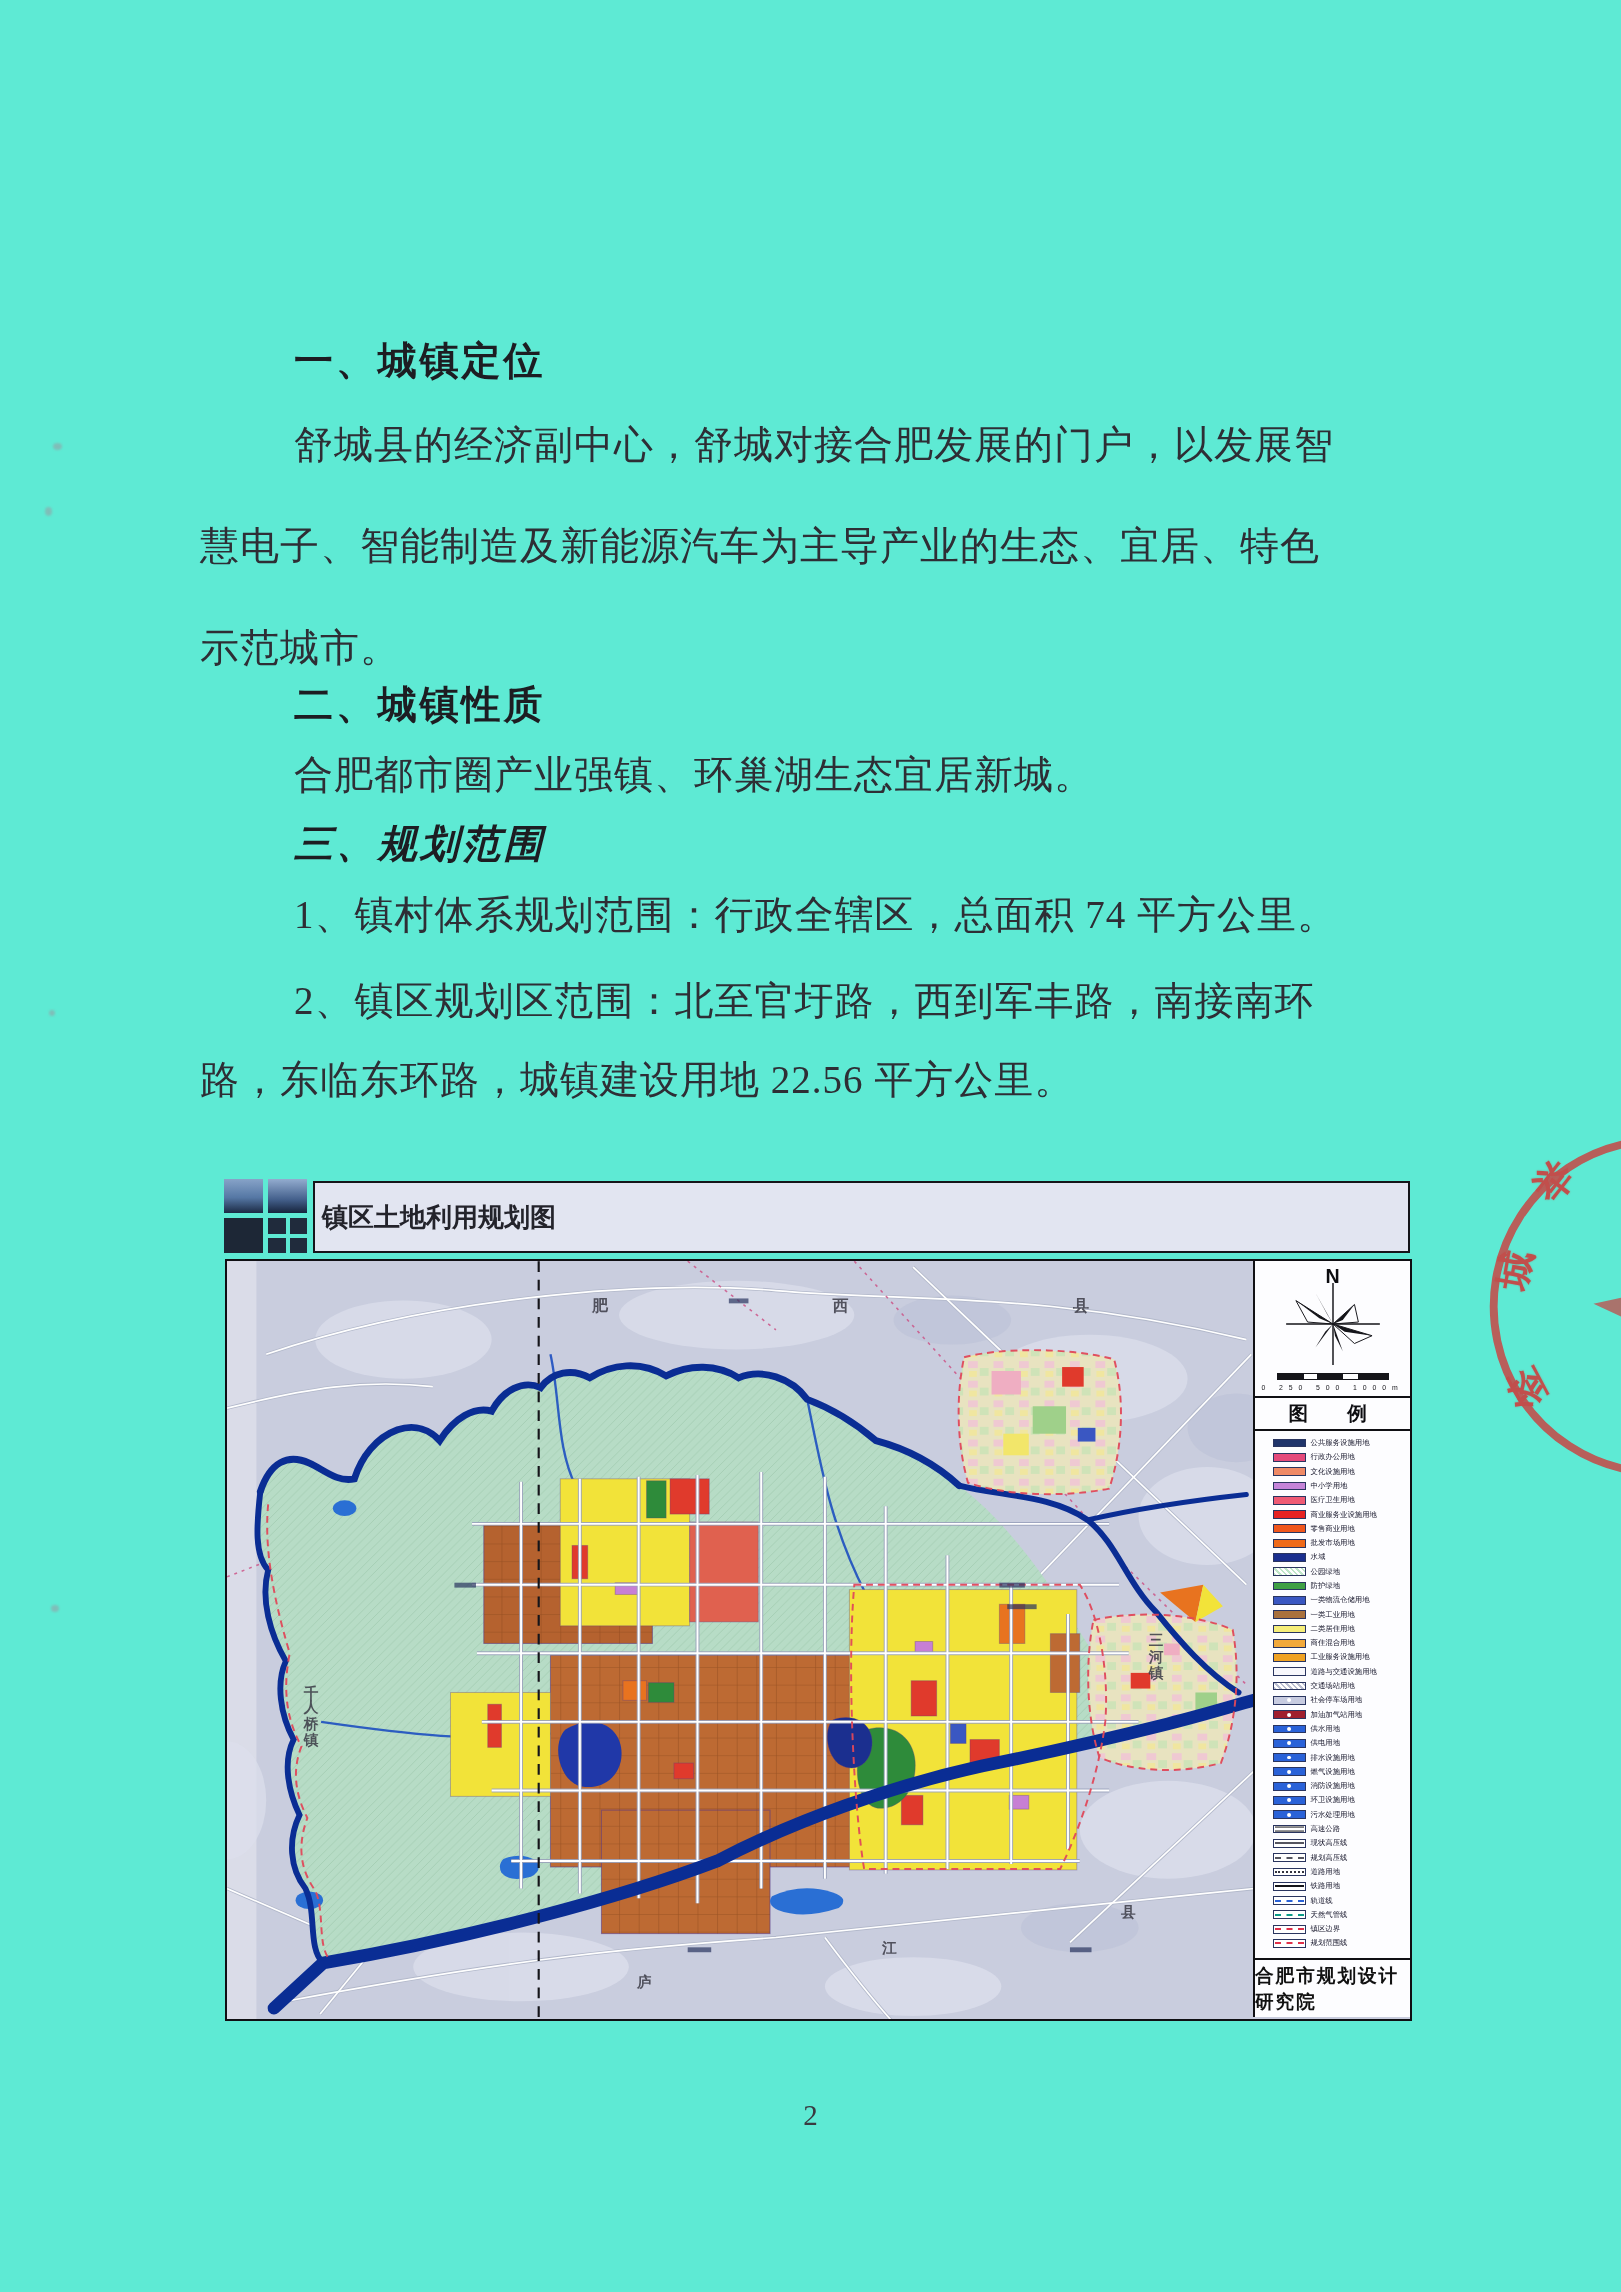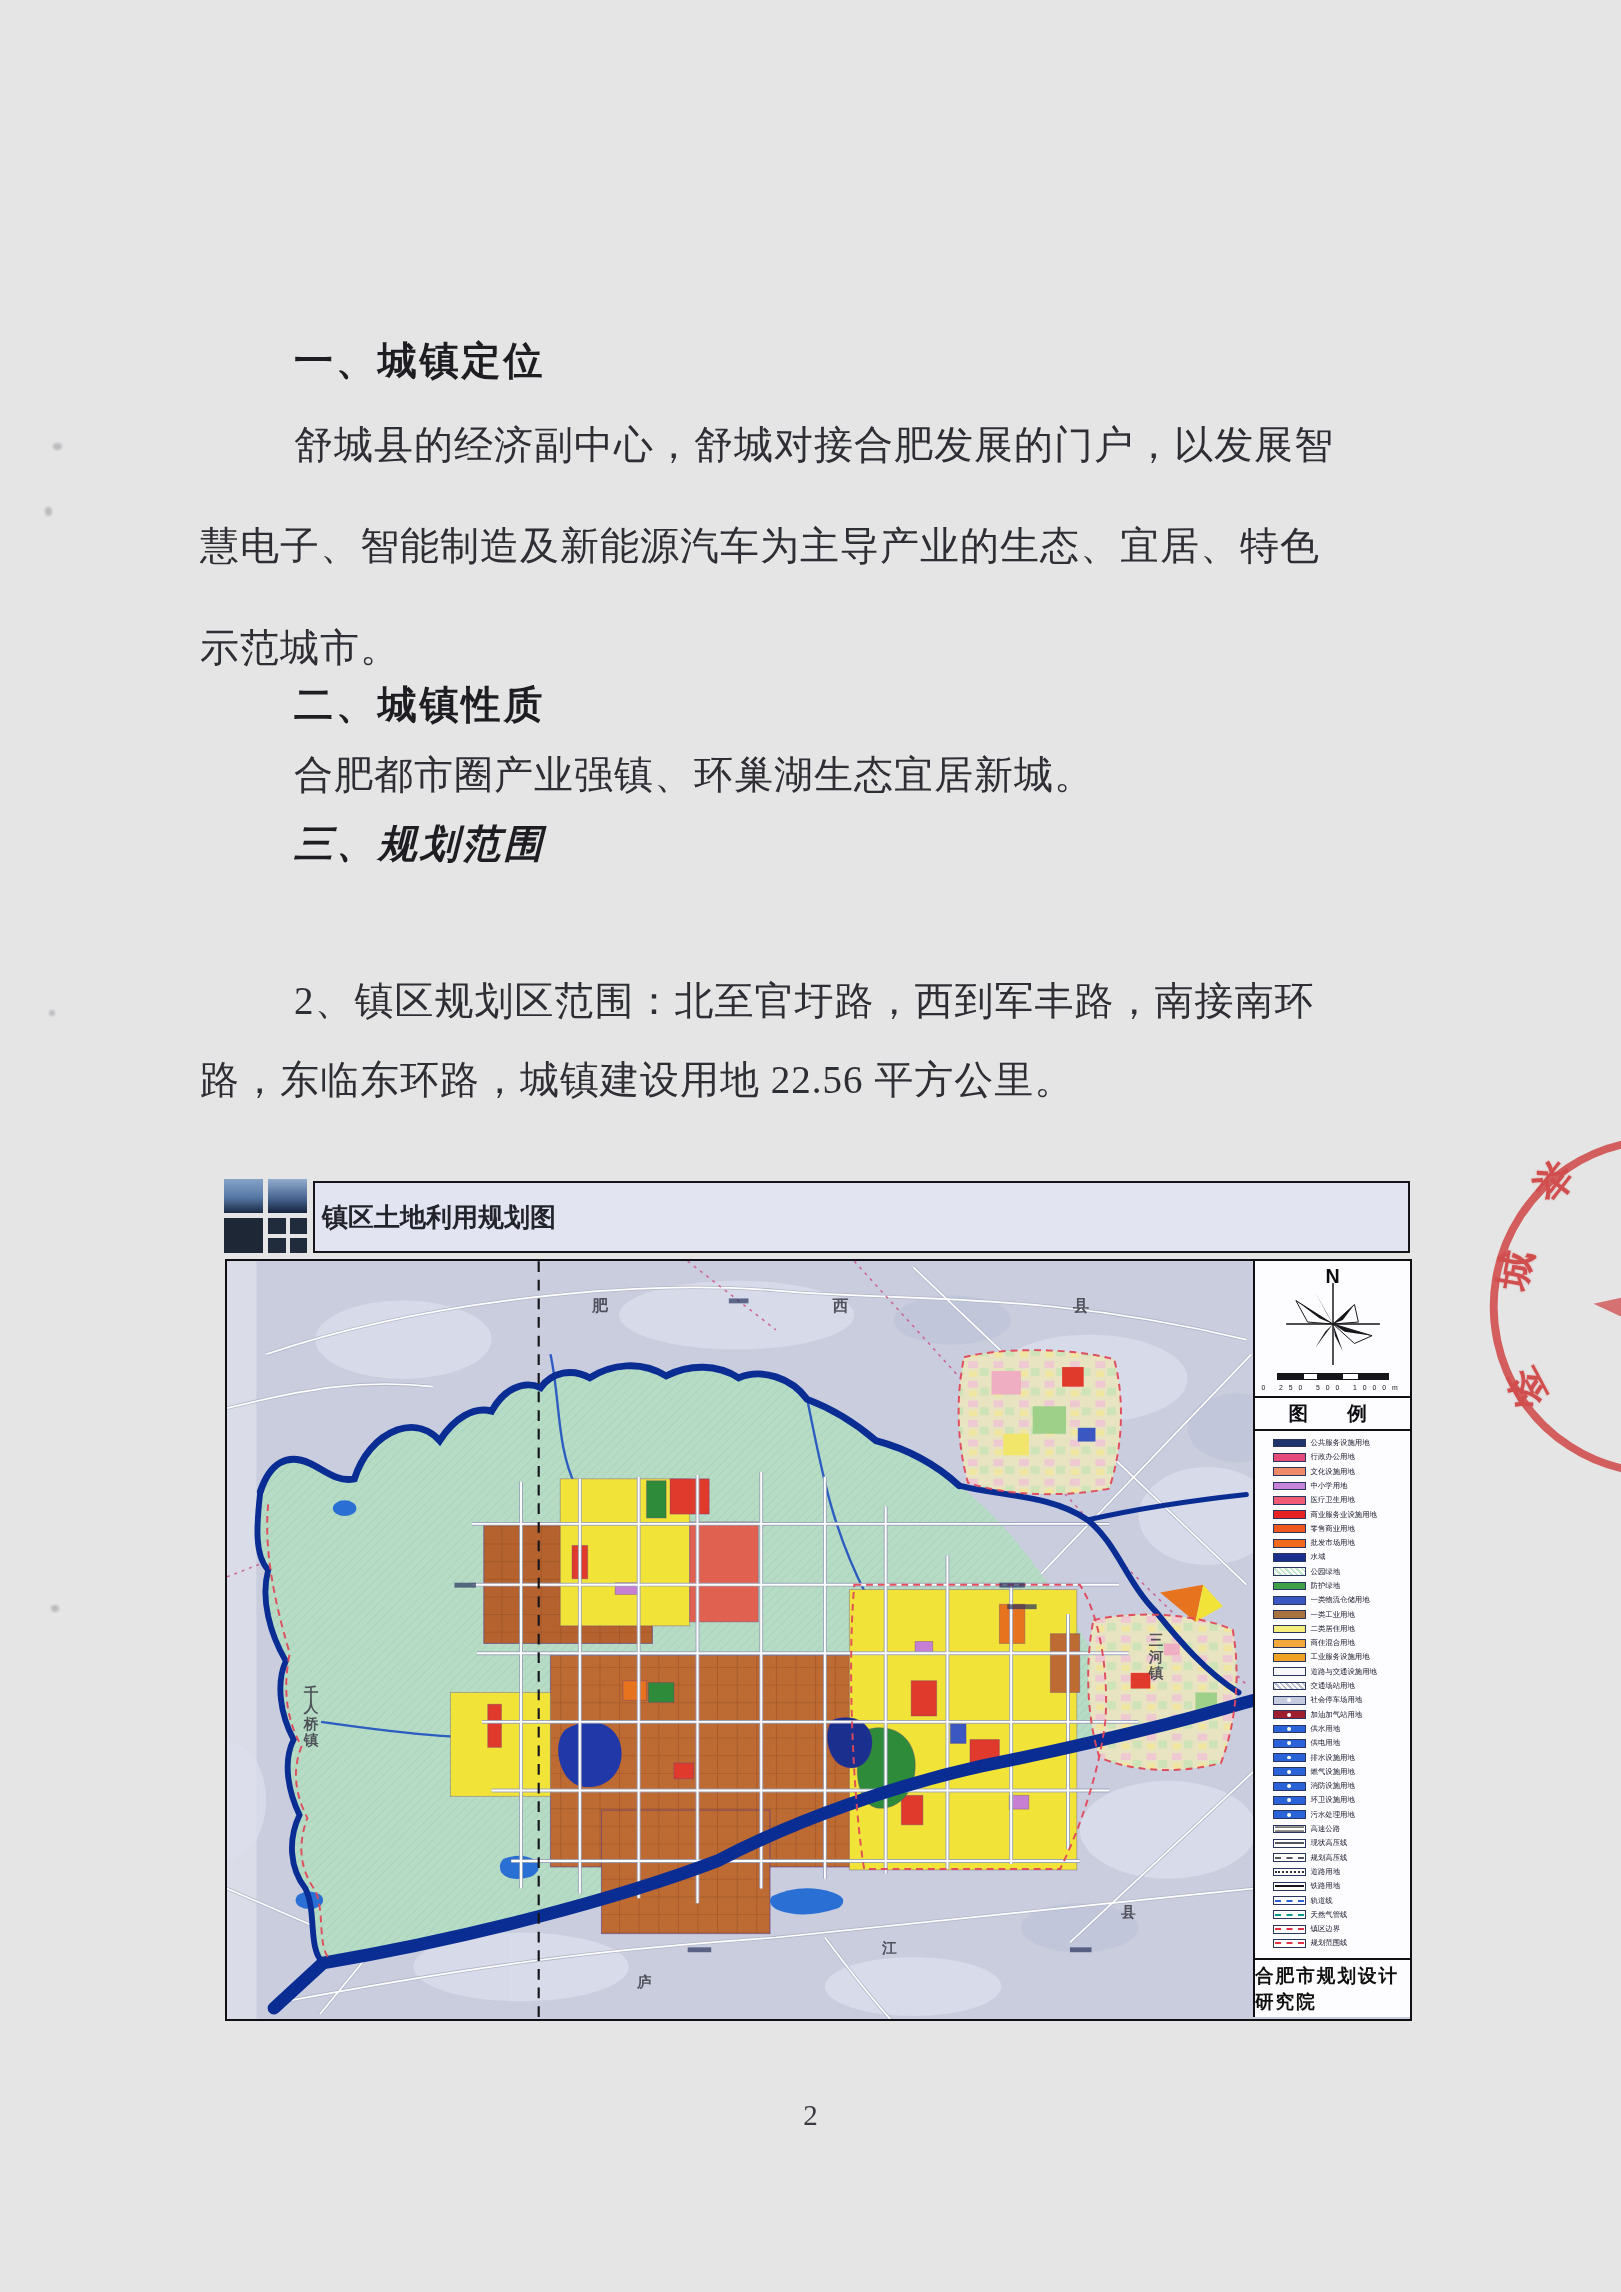--- a/index.html
+++ b/index.html
@@ -1,16 +1,16 @@
 <!DOCTYPE html>
 <html><head>
 <meta charset="utf-8">
 <style>
   html,body{margin:0;padding:0;background:#8a8a8a;}
-  .page{position:relative;width:1621px;height:2293px;background:#e5e5e5;overflow:hidden;
+  .page{position:relative;width:1621px;height:2293px;background:#5eead4;overflow:hidden;
         font-family:"Liberation Serif","DejaVu Serif",serif;color:#2b2b31;}
   
   .tline{position:absolute;white-space:nowrap;font-size:39px;letter-spacing:1px;color:#2e2e35;}
   .thead{font-weight:700;color:#1d1d22;letter-spacing:2.9px;}
   
   .speck{position:absolute;background:#9a9aa2;border-radius:50%;filter:blur(1px);opacity:.55;}
   
   .figure{position:absolute;left:0;top:0;}
   .logo{position:absolute;left:224px;top:1179px;width:84px;height:74px;}
   .logo .cell{position:absolute;}
@@ -63,20 +63,21 @@
 
 <div class="page">
 
   <div class="tline thead" style="left:294px;top:334px;">一、城镇定位</div>
   <div class="tline" style="left:200px;top:519px;">慧电子、智能制造及新能源汽车为主导产业的生态、宜居、特色</div>
   <div class="tline" style="left:294px;top:418px;">舒城县的经济副中心，舒城对接合肥发展的门户，以发展智</div>
   <div class="tline" style="left:200px;top:621px;">示范城市。</div>
   <div class="tline thead" style="left:294px;top:678px;">二、城镇性质</div>
   <div class="tline" style="left:294px;top:748px;">合肥都市圈产业强镇、环巢湖生态宜居新城。</div>
   <div class="tline thead" style="left:294px;top:817px;font-style:italic;">三、规划范围</div>
+  <div class="tline" style="left:294px;top:888px;">1、镇村体系规划范围：行政全辖区，总面积 74 平方公里。</div>
   <div class="tline" style="left:294px;top:974px;">2、镇区规划区范围：北至官圩路，西到军丰路，南接南环</div>
   <div class="tline" style="left:200px;top:1053px;">路，东临东环路，城镇建设用地 22.56 平方公里。</div>
 
   <div class="speck" style="left:53px;top:443px;width:8.8px;height:6.9px;"></div>
   <div class="speck" style="left:45px;top:507px;width:6.9px;height:8.8px;"></div>
   <div class="speck" style="left:49px;top:1010px;width:5.9px;height:5.9px;"></div>
   <div class="speck" style="left:51px;top:1605px;width:7.8px;height:6.9px;"></div>
 
   <div class="figure">
 

